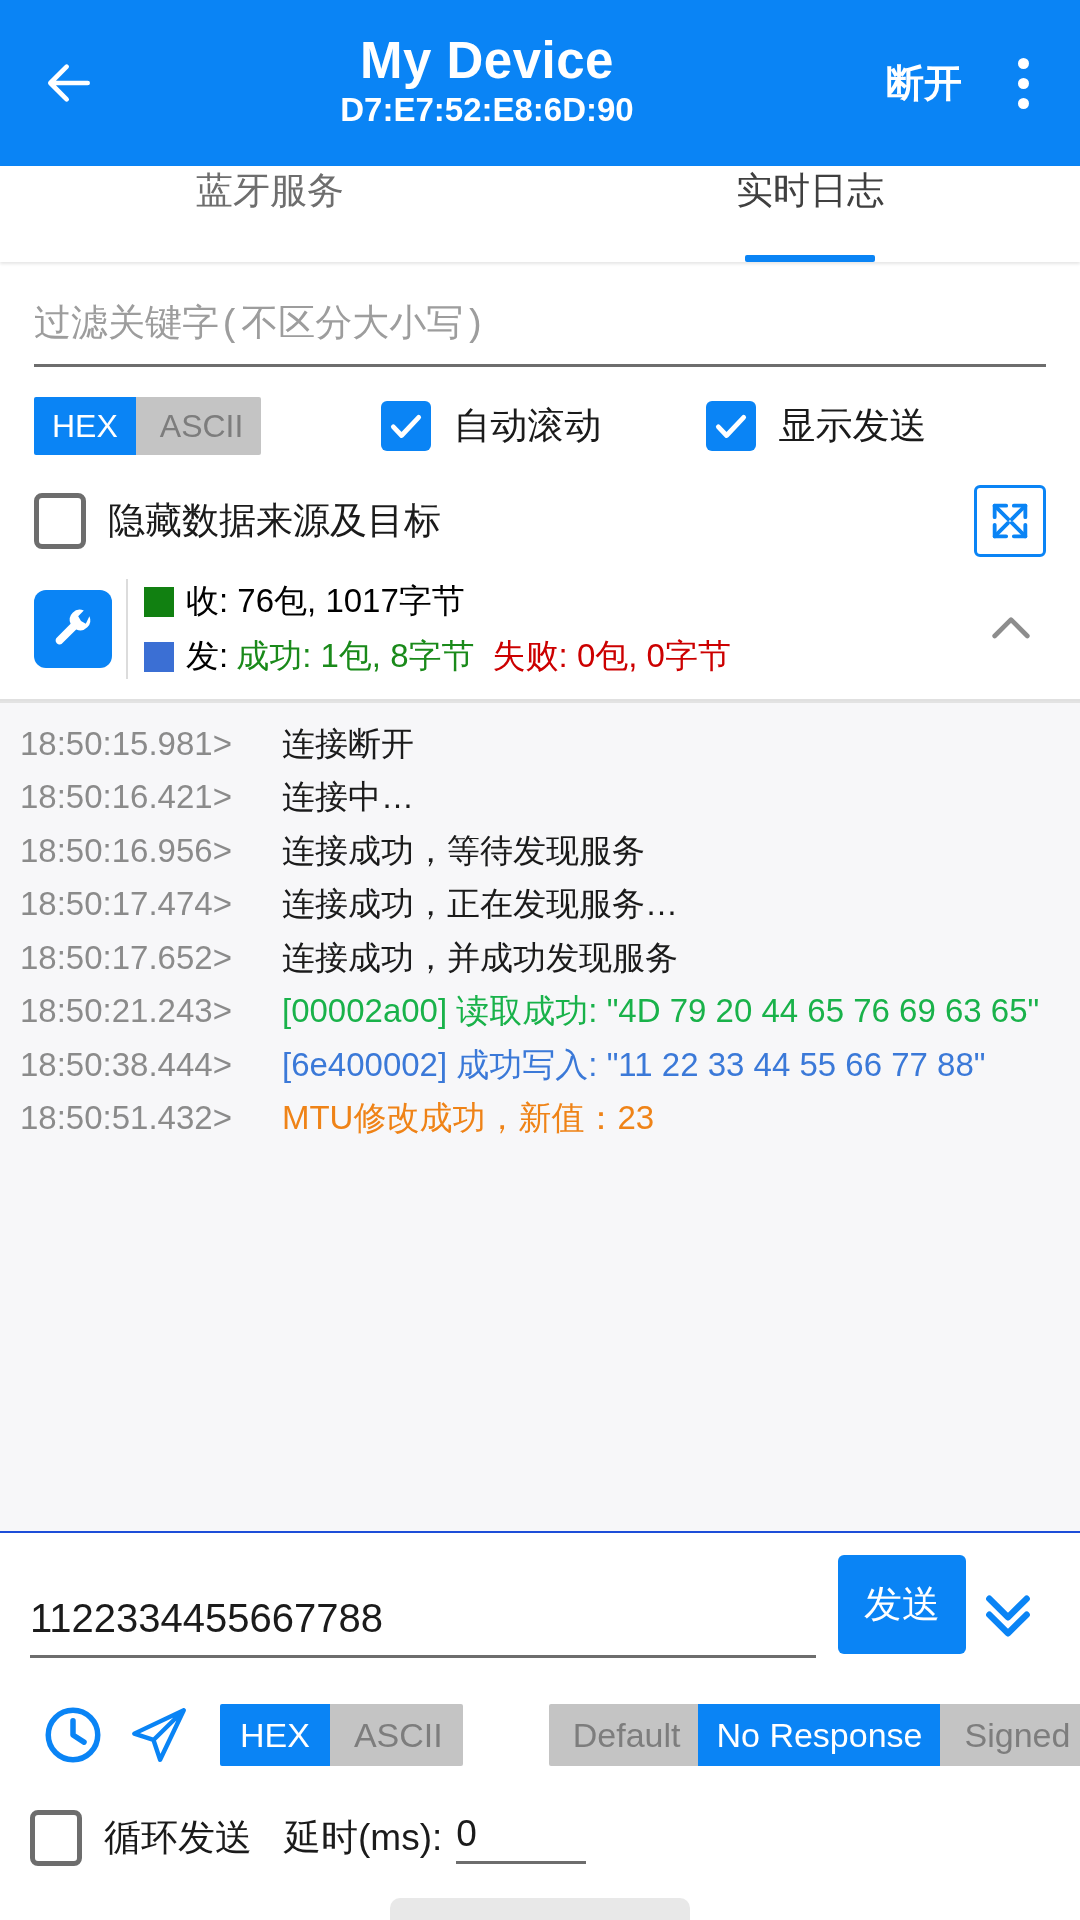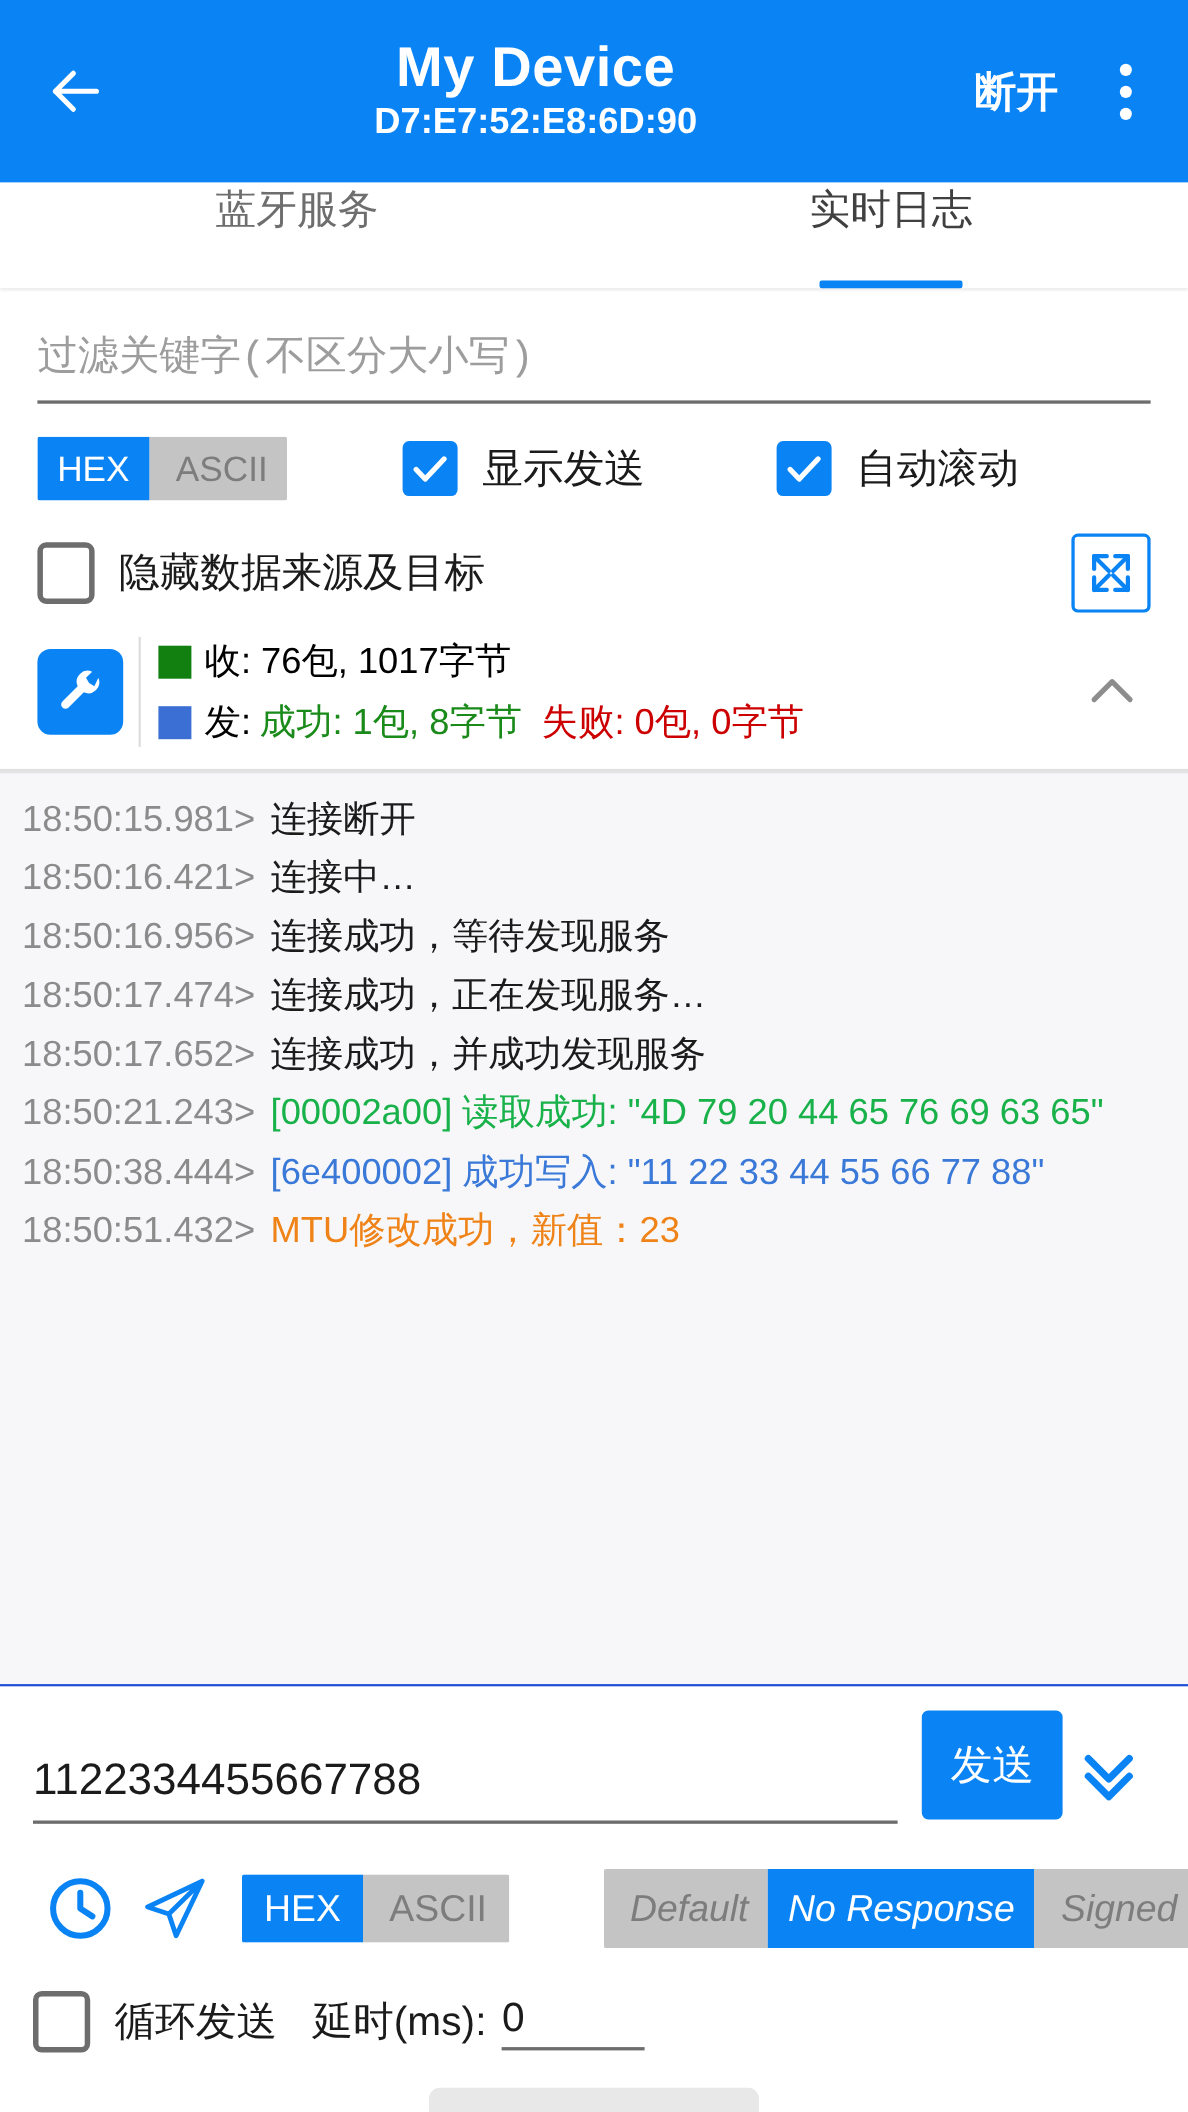--- a/index.html
+++ b/index.html
@@ -78,21 +78,21 @@
   .green-txt { color:#1a8a1a; }
   .red-txt { color:#cc0000; }
   .chevron-up { width: 70px; display:flex; align-items:center; justify-content:center; flex:0 0 auto;}
   .chevron-up svg { width: 56px; height:56px;}
 
   
   .log {
     flex: 1 1 auto; background:#f7f7f9; overflow:hidden;
     padding: 14px 20px 10px 20px; border-top: 2px solid #e3e3e3;
   }
-  .log-line { display:flex; align-items:flex-start; font-size:33px; line-height: 1.62; white-space:nowrap; }
+  .log-line { display:flex; align-items:flex-start; font-size:33px; line-height: 1.62; white-space:nowrap;gap:36px; }
   .ts { color:#8b8b8b; flex:0 0 auto; }
   .msg { margin-left: 14px; color:#1b1b1b; }
   .msg.green { color:#19b24a; }
   .msg.blue { color:#3b79d8; }
   .msg.orange { color:#ef8317; }
 
   
   .send-area { flex:0 0 auto; background:#fff; border-top: 2px solid #1d4ed8; padding: 22px 30px 0 30px; }
   .send-row { display:flex; align-items:flex-end; }
   .send-input-wrap { flex: 1 1 auto; margin-right: 22px; }
@@ -103,21 +103,21 @@
   }
   .dchev { width: 84px; display:flex; align-items:center; justify-content:center; flex:0 0 auto; margin-bottom: 14px;}
   .dchev svg { width: 64px; height: 64px; }
 
   .tool-row { display:flex; align-items:center; margin-top: 34px; }
   .icon-btn { width: 86px; height: 86px; display:flex; align-items:center; justify-content:center; flex:0 0 auto;}
   .icon-btn svg { width: 66px; height:66px; }
   .seg-hex2 { margin-left: 18px; }
   .seg-hex2 > span { padding: 14px 20px; min-width: 96px; height: 62px; font-size: 34px;}
   .seg-mode { margin-left: 86px; }
-  .seg-mode > span { padding: 14px 18px; height: 72px; font-size: 34px; font-style: italic;}
+  .seg-mode > span { padding: 14px 18px; height: 62px; font-size: 34px;}
 
   .loop-row { display:flex; align-items:center; margin-top: 32px; padding-bottom: 10px;}
   .loop-label { font-size:37px; color:#1b1b1b; margin-left: 22px; }
   .delay-label { font-size:37px; color:#1b1b1b; margin-left: 32px; }
   .delay-field { font-size:37px; color:#1b1b1b; margin-left: 14px; min-width: 130px; border-bottom:3px solid #6d6d6d; padding-bottom:6px; text-align:left;}
 
   .bottom-nub { width: 100%; display:flex; justify-content:center; flex:0 0 auto; padding-top: 22px;}
   .bottom-nub i { display:block; width: 300px; height: 22px; background:#e8e8e8; border-radius: 10px 10px 0 0; }
 </style>
 </head>
@@ -156,38 +156,38 @@
   <div class="controls">
 
     <div class="filter-row">
       <div class="filter-input">过滤关键字(不区分大小写)</div>
     </div>
 
     <div class="row2">
       <div class="seg seg-hex">
         <span class="on">HEX</span>
         <span class="off">ASCII</span>
+      </div>
+
+      <div class="chk-group second">
+        <div class="cbox checked">
+          <svg viewBox="0 0 24 24">
+            <path d="M4 12.5l5.2 5.5L20 6.5" stroke="#ffffff" stroke-width="3" fill="none" stroke-linecap="round" stroke-linejoin="round"></path>
+          </svg>
+        </div>
+        <div class="chk-label">自动滚动</div>
       </div>
 
       <div class="chk-group">
         <div class="cbox checked">
           <svg viewBox="0 0 24 24">
             <path d="M4 12.5l5.2 5.5L20 6.5" stroke="#ffffff" stroke-width="3" fill="none" stroke-linecap="round" stroke-linejoin="round"></path>
           </svg>
         </div>
         <div class="chk-label">显示发送</div>
-      </div>
-
-      <div class="chk-group second">
-        <div class="cbox checked">
-          <svg viewBox="0 0 24 24">
-            <path d="M4 12.5l5.2 5.5L20 6.5" stroke="#ffffff" stroke-width="3" fill="none" stroke-linecap="round" stroke-linejoin="round"></path>
-          </svg>
-        </div>
-        <div class="chk-label">自动滚动</div>
       </div>
     </div>
 
     <div class="row3">
       <div class="chk-group" style="margin-left:0">
         <div class="cbox unchecked"></div>
         <div class="chk-label">隐藏数据来源及目标</div>
       </div>
       <div class="spacer"></div>
       <div class="expand-btn">

